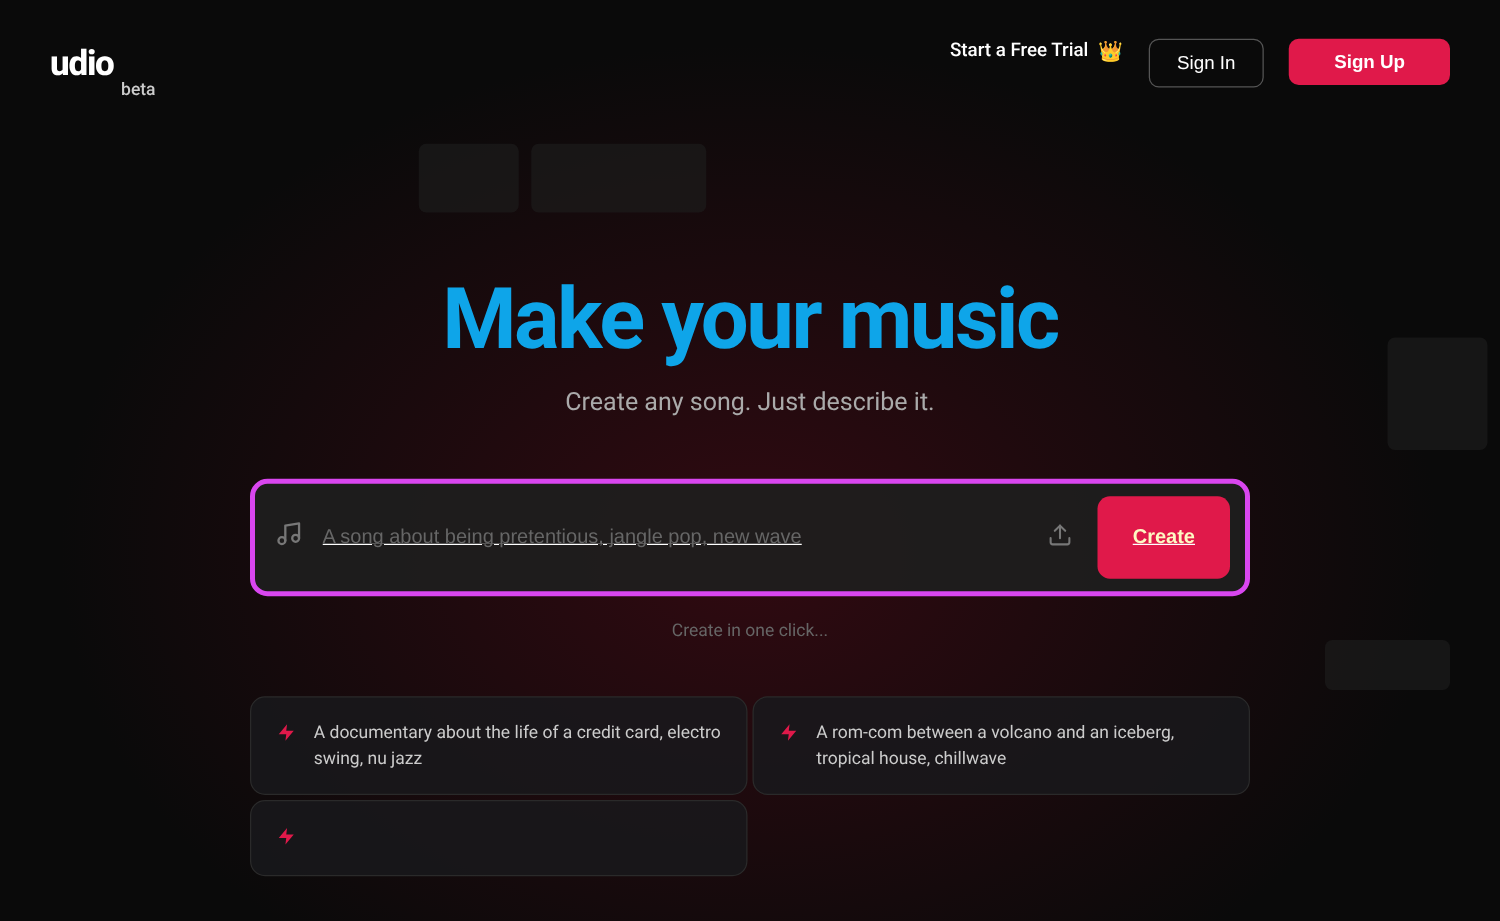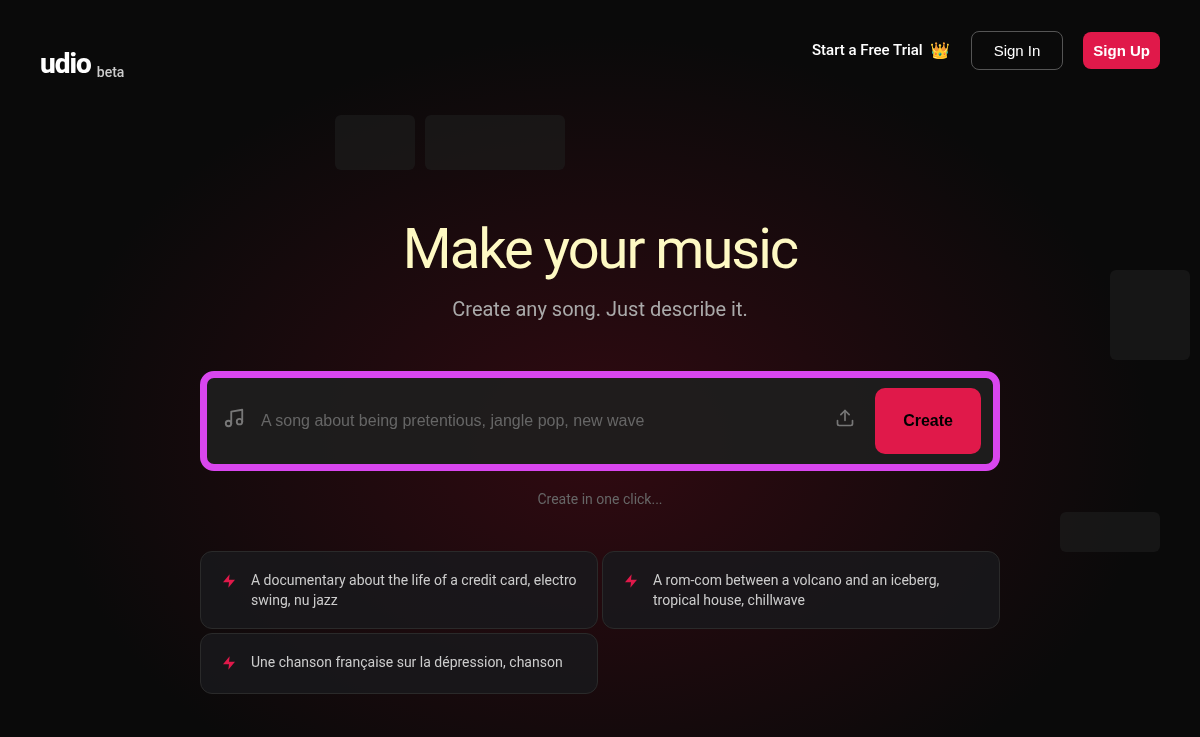--- a/index.html
+++ b/index.html
@@ -70,42 +70,42 @@
       position: relative;
       z-index: 10;
       display: flex;
       align-items: center;
       justify-content: space-between;
       padding: 20px 40px;
     }
 
     .logo-container {
       display: flex;
-      align-items: flex-end;
+      align-items: center;
       gap: 4px;
     }
 
     .logo-text {
       font-size: 28px;
       font-weight: 800;
       color: #ffffff;
       letter-spacing: -1px;
     }
 
     .logo-beta {
       font-size: 14px;
       font-weight: 500;
       color: #cccccc;
       margin-left: 2px;
       margin-top: 44px;
     }
 
     .nav-right {
       display: flex;
-      align-items: center;
+      align-items: flex-start;
       gap: 20px;
     }
 
     .free-trial-link {
       display: flex;
       align-items: center;
       gap: 8px;
       color: #ffffff;
       font-size: 15px;
       font-weight: 500;
@@ -125,65 +125,66 @@
       border-radius: 8px;
       font-size: 15px;
       font-weight: 500;
       cursor: pointer;
     }
 
     .sign-up-btn {
       background: #e0194a;
       border: none;
       color: #ffffff;
-      padding: 10px 10px;
+      padding: 10px 36px;
       border-radius: 8px;
       font-size: 15px;
       font-weight: 600;
       cursor: pointer;
     }
 
     
     .main-content {
       position: relative;
       z-index: 10;
       display: flex;
       flex-direction: column;
       align-items: center;
       padding-top: 120px;
     }
 
     .hero-title {
-      font-size: 56px;
-      font-weight: 400;
-      color: #fef9c3;
+      font-size: 68px;
+      font-weight: 700;
+      color: #0ea5e9;
       text-align: center;
       line-height: 1.05;
       letter-spacing: -2px;
       margin-bottom: 18px;
     }
 
     .hero-subtitle {
       font-size: 20px;
       color: #aaaaaa;
       text-align: right;
       margin-bottom: 50px;
     }
 
     
     .create-bar {
       width: 800px;
       background: rgba(30, 30, 30, 0.9);
-      border: 7px solid #d946ef;
+      border: 4px solid #d946ef;
       border-radius: 14px;
       display: flex;
       align-items: center;
       padding: 10px 12px;
       gap: 12px;
       margin-bottom: 20px;
+      text-decoration: underline;
     }
 
     .create-bar-icon {
       font-size: 22px;
       color: #777;
       flex-shrink: 0;
       padding: 4px;
     }
 
     .create-bar-input {
@@ -203,21 +204,21 @@
     .create-bar-upload {
       font-size: 20px;
       color: #777;
       cursor: pointer;
       padding: 4px 8px;
     }
 
     .create-btn {
       background: #e0194a;
       border: none;
-      color: #000000;
+      color: #fef9c3;
       padding: 24px 28px;
       border-radius: 10px;
       font-size: 16px;
       font-weight: 600;
       cursor: pointer;
       flex-shrink: 0;
     }
 
     .create-hint {
       font-size: 14px;
@@ -325,16 +326,15 @@
           </svg>
       </span>
       <span class="suggestion-text">A rom-com between a volcano and an iceberg, tropical house, chillwave</span>
     </div>
       <div class="suggestion-card">
       <span class="suggestion-bolt">
         <svg width="16" height="16" viewBox="0 0 24 24" fill="#e0194a">
             <path d="M13 2L3 14h9l-1 8 10-12h-9l1-8z"></path>
           </svg>
       </span>
-      <span class="suggestion-text">Une chanson française sur la dépression, chanson</span>
     </div>
     </div>
 </main>
 
 </body></html>

